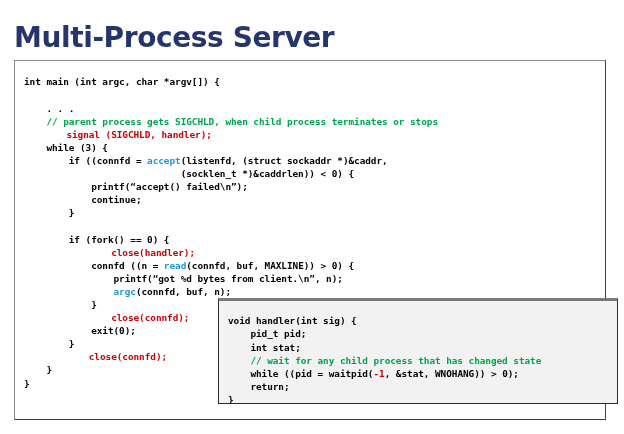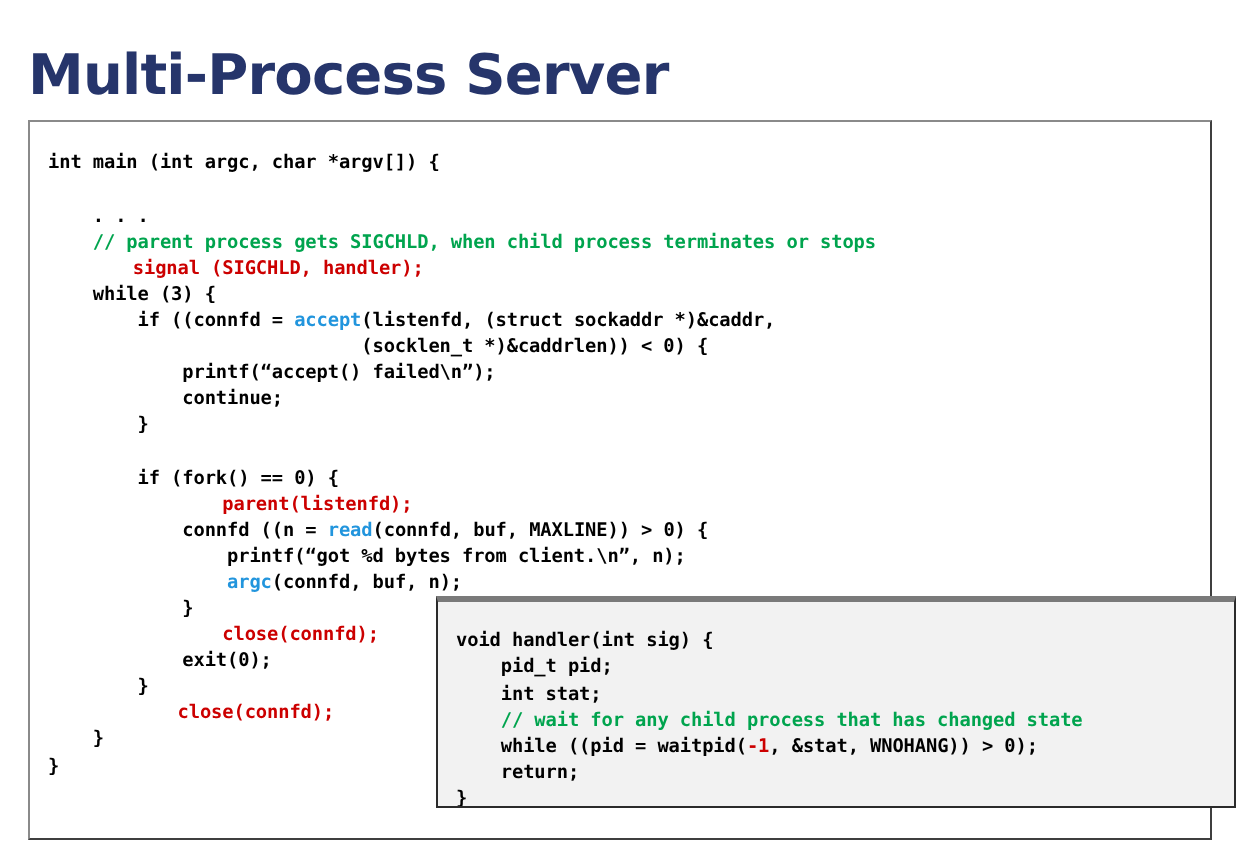--- a/index.html
+++ b/index.html
@@ -101,21 +101,21 @@
 <span class="tok-comment">    // parent process gets SIGCHLD, when child process terminates or stops</span>
 <span class="tok-plain">    </span><span class="tok-call">signal (SIGCHLD, handler);</span>
 <span class="tok-plain">    while (3) {</span>
 <span class="tok-plain">        if ((connfd = </span><span class="tok-func">accept</span><span class="tok-plain">(listenfd, (struct sockaddr *)&amp;caddr,</span>
 <span class="tok-plain">                            (socklen_t *)&amp;caddrlen)) &lt; 0) {</span>
 <span class="tok-plain">            printf(“accept() failed\n”);</span>
 <span class="tok-plain">            continue;</span>
 <span class="tok-plain">        }</span>
 <span class="tok-plain"></span>
 <span class="tok-plain">        if (fork() == 0) {</span>
-<span class="tok-plain">            </span><span class="tok-call">parent(listenfd);</span>
+<span class="tok-plain">            </span><span class="tok-call">close(handler);</span>
 <span class="tok-plain">            connfd ((n = </span><span class="tok-func">read</span><span class="tok-plain">(connfd, buf, MAXLINE)) &gt; 0) {</span>
 <span class="tok-plain">                printf(“got %d bytes from client.\n”, n);</span>
 <span class="tok-plain">                </span><span class="tok-func">argc</span><span class="tok-plain">(connfd, buf, n);</span>
 <span class="tok-plain">            }</span>
 <span class="tok-plain">            </span><span class="tok-call">close(connfd);</span>
 <span class="tok-plain">            exit(0);</span>
 <span class="tok-plain">        }</span>
 <span class="tok-plain">        </span><span class="tok-call">close(connfd);</span>
 <span class="tok-plain">    }</span>
 <span class="tok-plain">}</span></pre>

